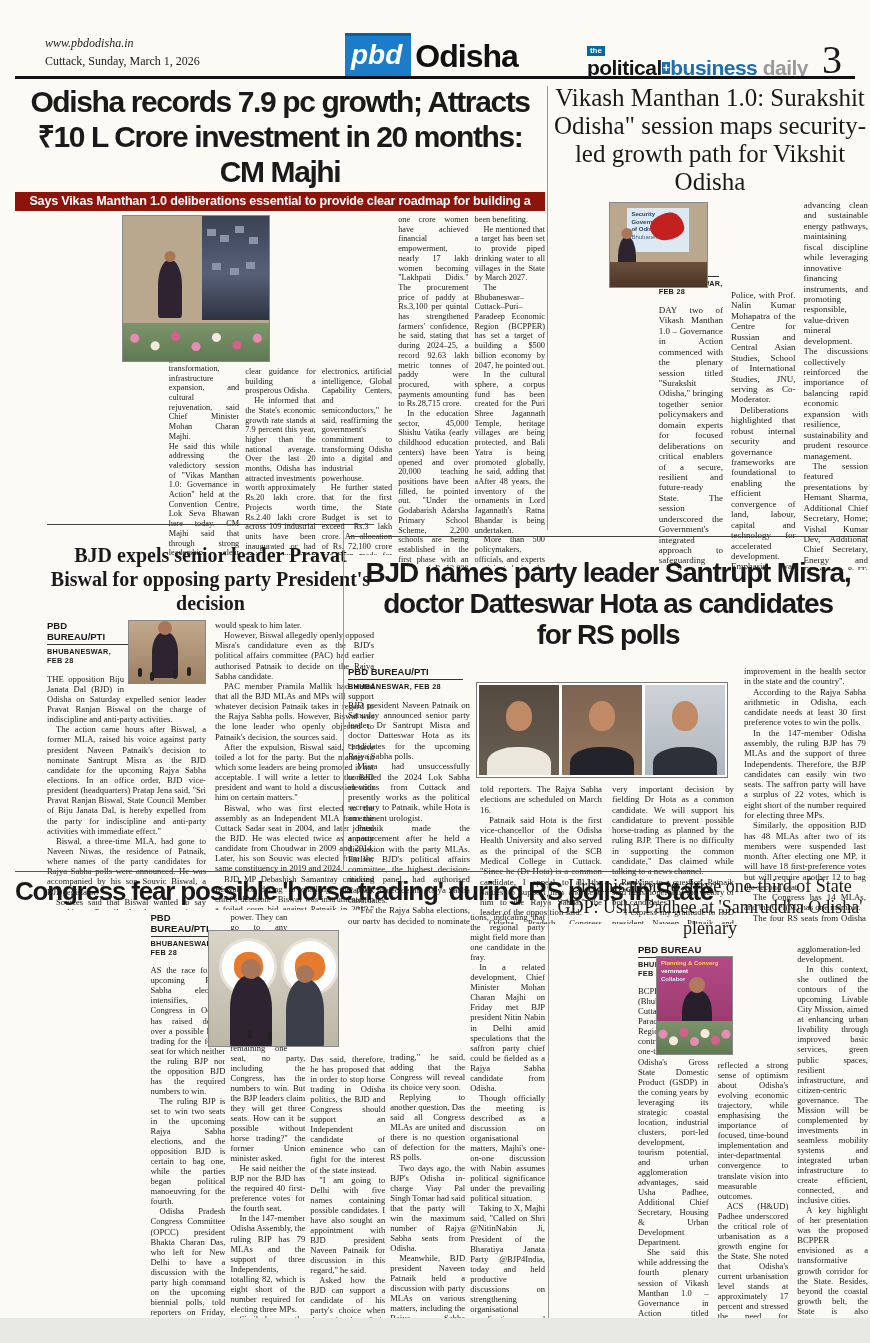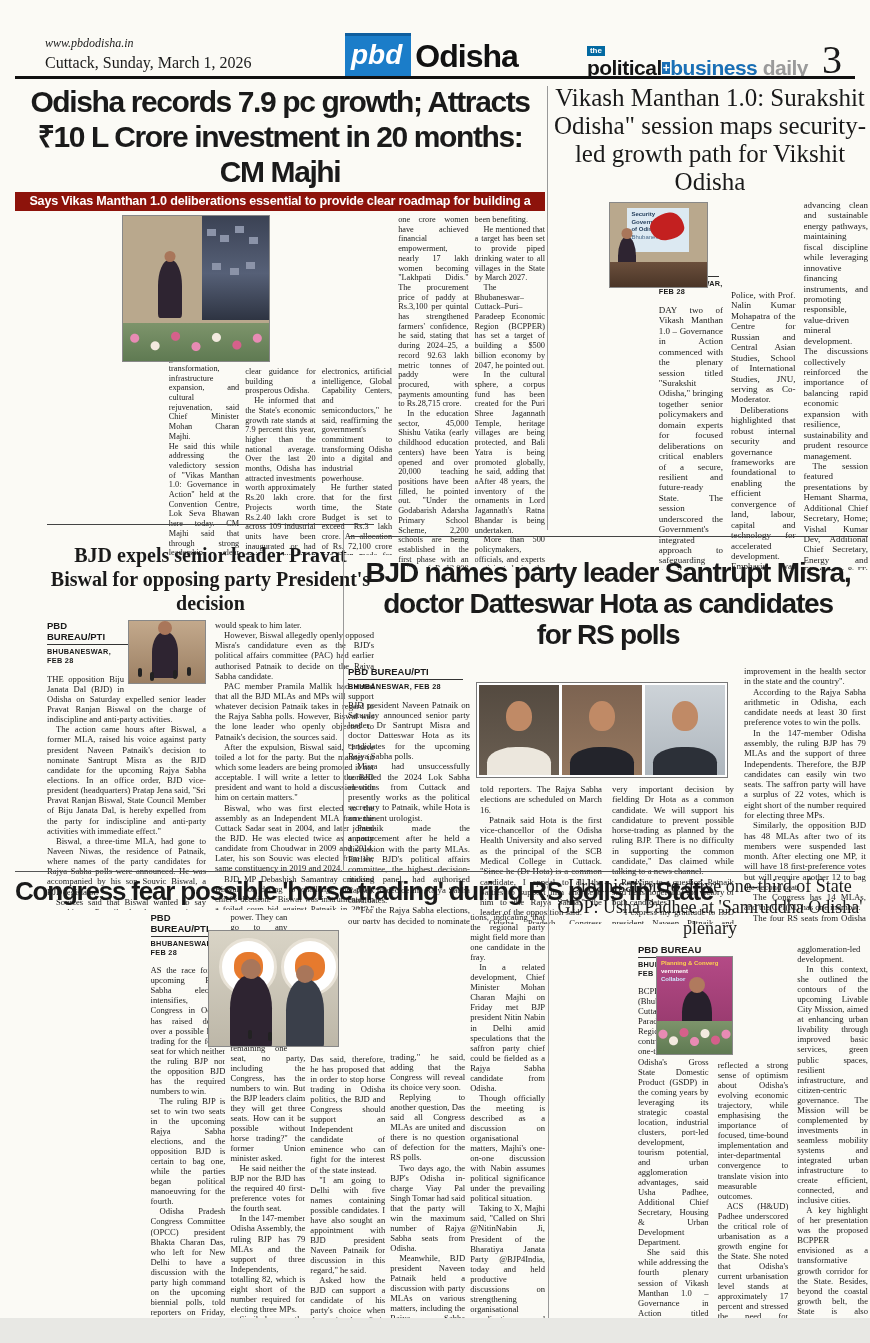--- a/index.html
+++ b/index.html
@@ -1,20 +1,20 @@
 <!DOCTYPE html>
 <html lang="en"><head>
 <meta charset="utf-8">
 <style>
   html,body{margin:0;padding:0;background:#e8e8e4;}
   .page{position:relative;width:870px;height:1318px;background:#fbfaf5;margin:0 auto;overflow:hidden;color:#1a1a1a;}
   
   .mh-left{position:absolute;left:45px;top:36px;font-family:"Liberation Serif",serif;}
   .mh-url{font-style:italic;font-size:12px;}
-  .mh-date{font-size:16px;margin-top:3px;}
+  .mh-date{font-size:12px;margin-top:3px;}
   .logo{position:absolute;left:345px;top:33px;display:flex;align-items:center;}
   .logo-pbd{background:#1b7dc9;color:#fff;font-family:"Liberation Sans",sans-serif;font-weight:bold;font-style:italic;font-size:28px;padding:3px 9px 5px 6px;border-top:3px solid #0f5e9e;border-bottom:3px solid #0f5e9e;}
   .logo-ed{font-family:"Liberation Sans",sans-serif;font-weight:bold;font-size:32px;letter-spacing:-1px;margin-left:4px;color:#111;}
   .mh-right{position:absolute;right:28px;top:40px;display:flex;align-items:flex-end;font-family:"Liberation Sans",sans-serif;}
   .brand{line-height:1;}
   .brand-the{display:inline-block;background:#0369a1;color:#fff;font-weight:bold;font-size:8px;padding:1px 3px;margin-bottom:1px;}
   .brand-line{font-size:21px;font-weight:bold;letter-spacing:-0.5px;}
   .brand-political{color:#141414;}
   .brand-plus{display:inline-block;background:#1a6fb5;color:#fff;font-size:12px;font-weight:bold;padding:0 1px;vertical-align:3px;}
   .brand-business{color:#1a6fb5;}

